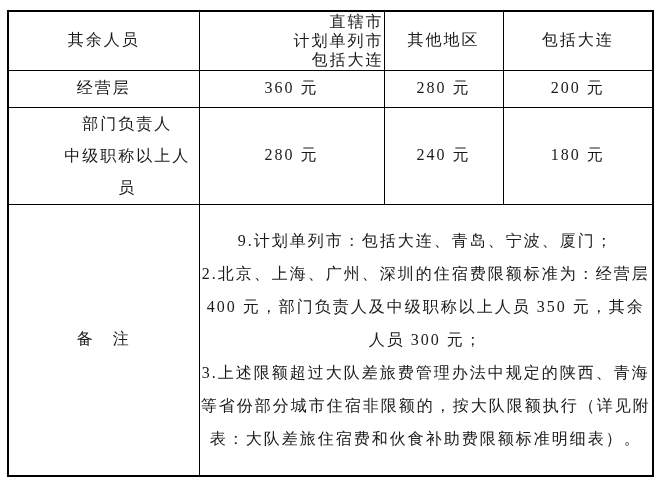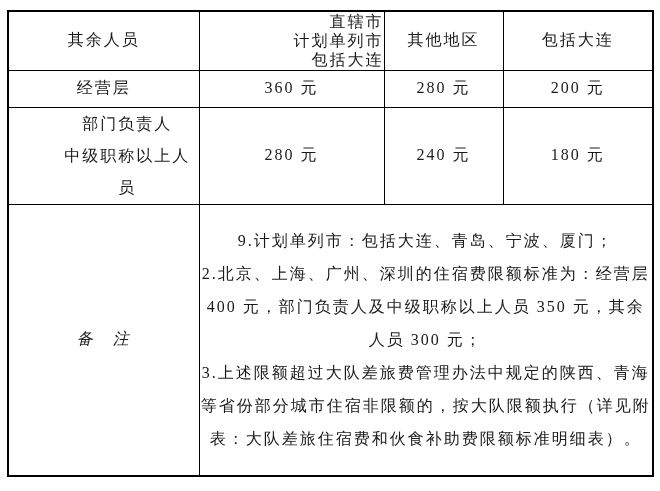--- a/index.html
+++ b/index.html
@@ -45,21 +45,21 @@
 
   td.notes-cell {
     text-align: justify;
     vertical-align: top;
     padding: 4px 10px 0 8px;
   }
   td.notes-cell p {
     margin: 0;
     line-height: 33px;
   }
-  td.notes-label-cell { letter-spacing: 2px; font-style: italic; }
+  td.notes-label-cell { letter-spacing: 2px; }
 </style>
 </head>
 <body>
 
 <div class="page">
   <table class="fee-table">
     <colgroup>
       <col style="width:191px">
       <col style="width:185px">
       <col style="width:119px">

